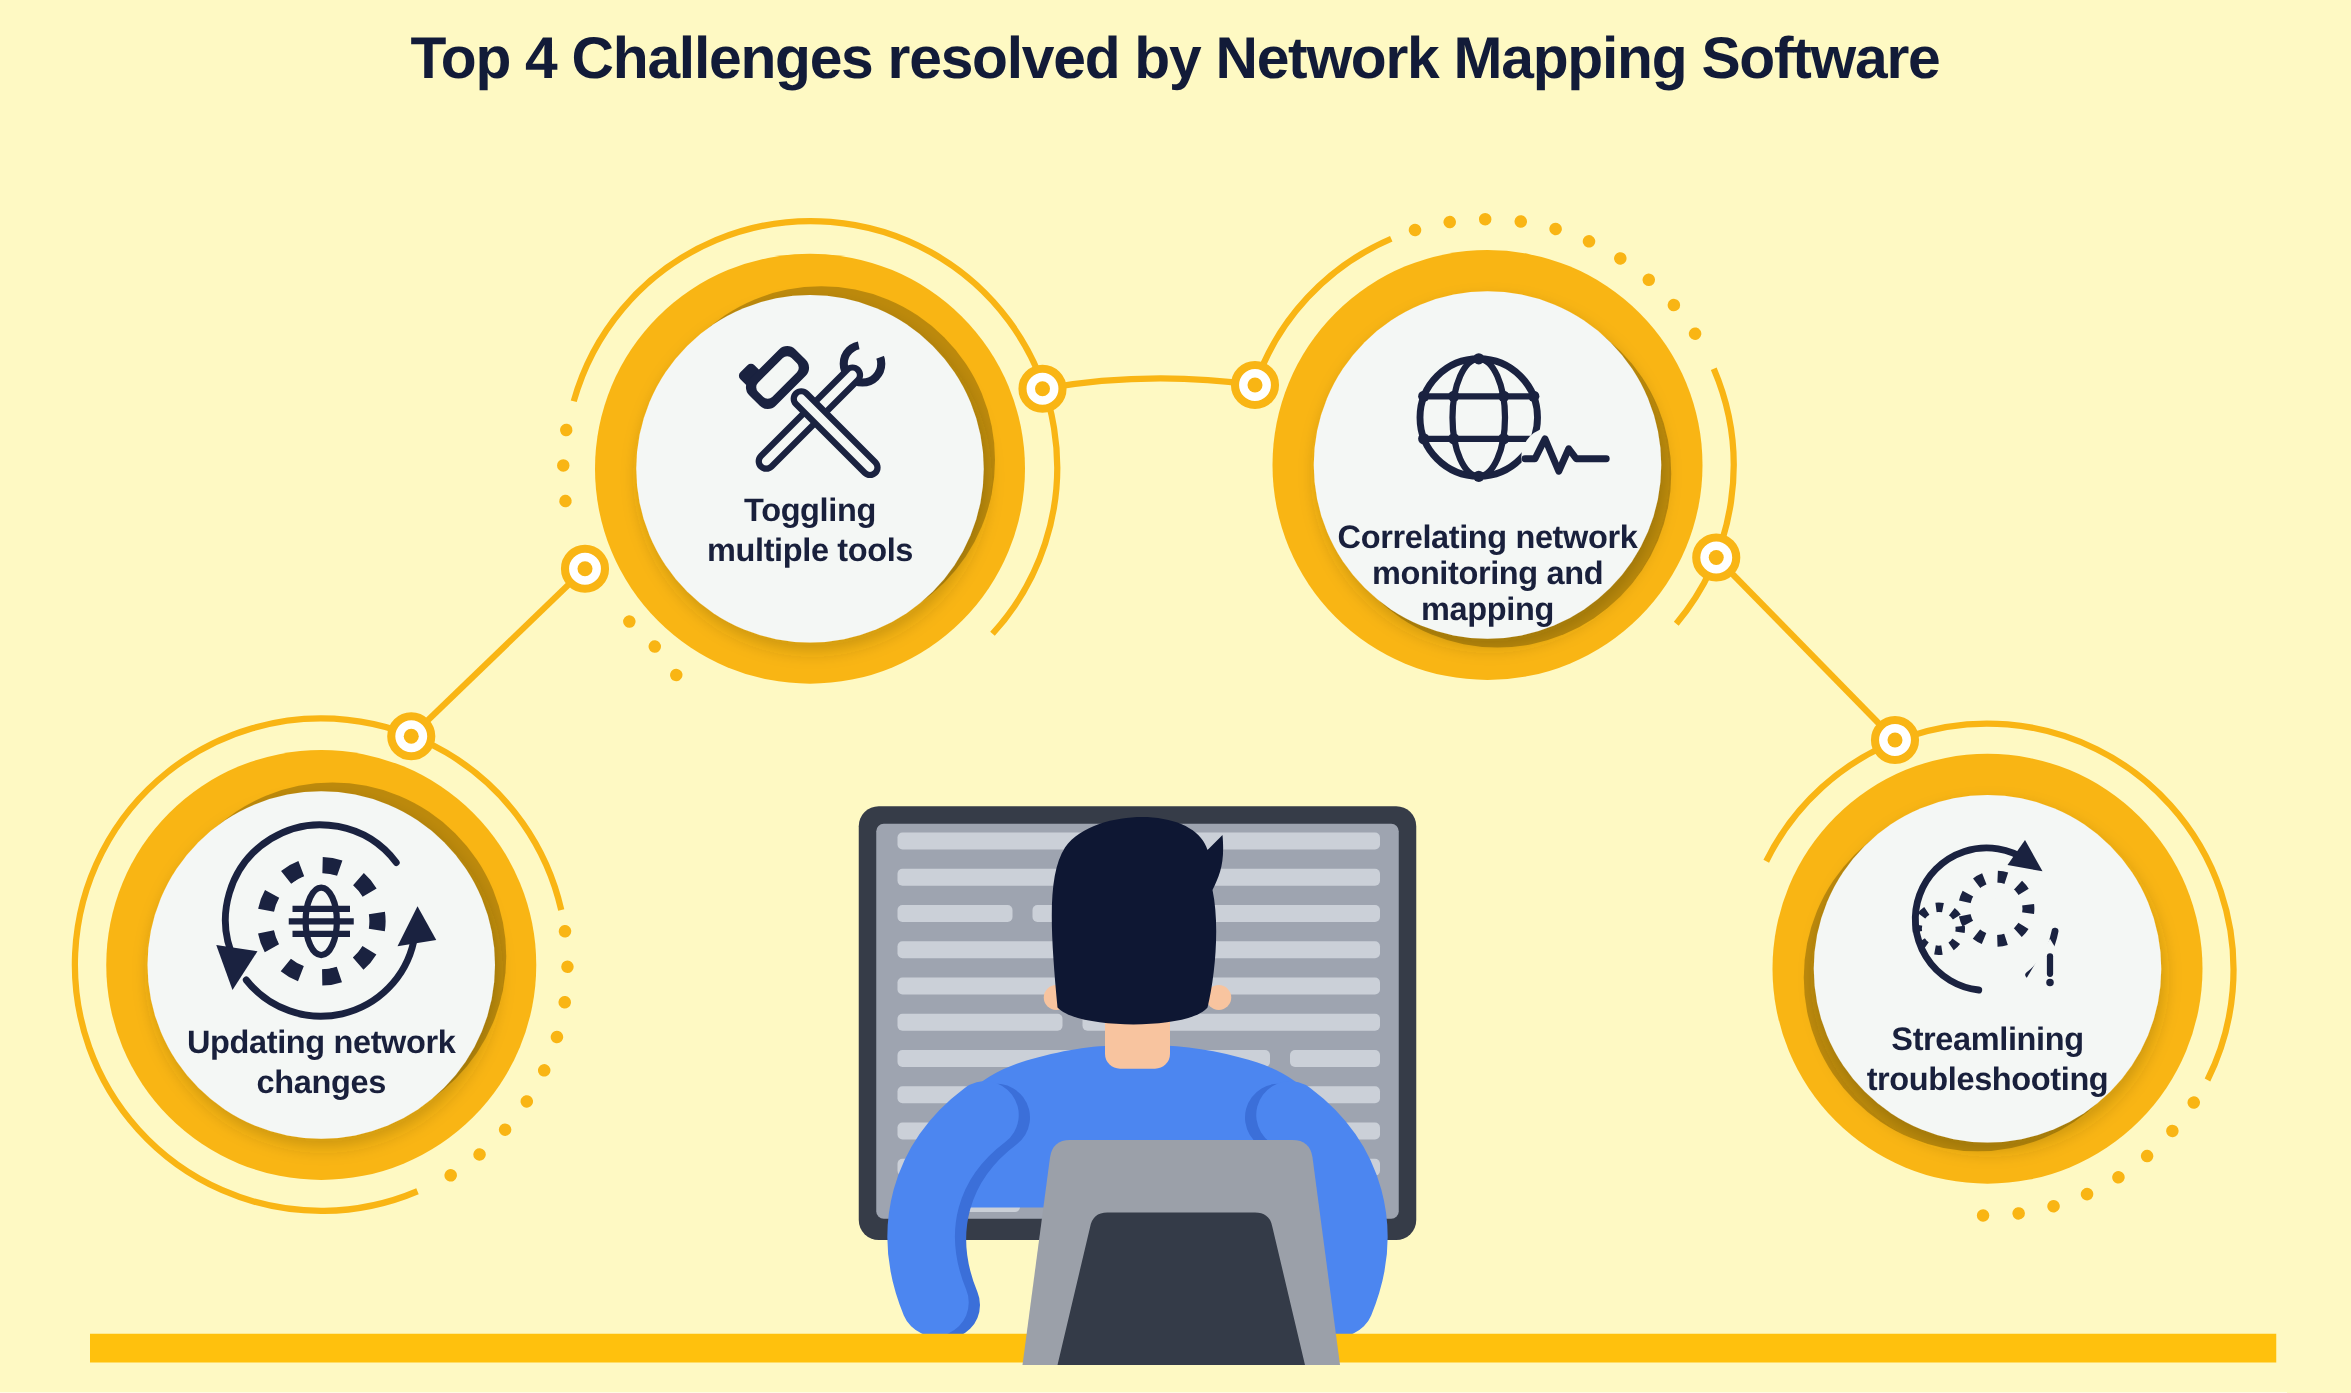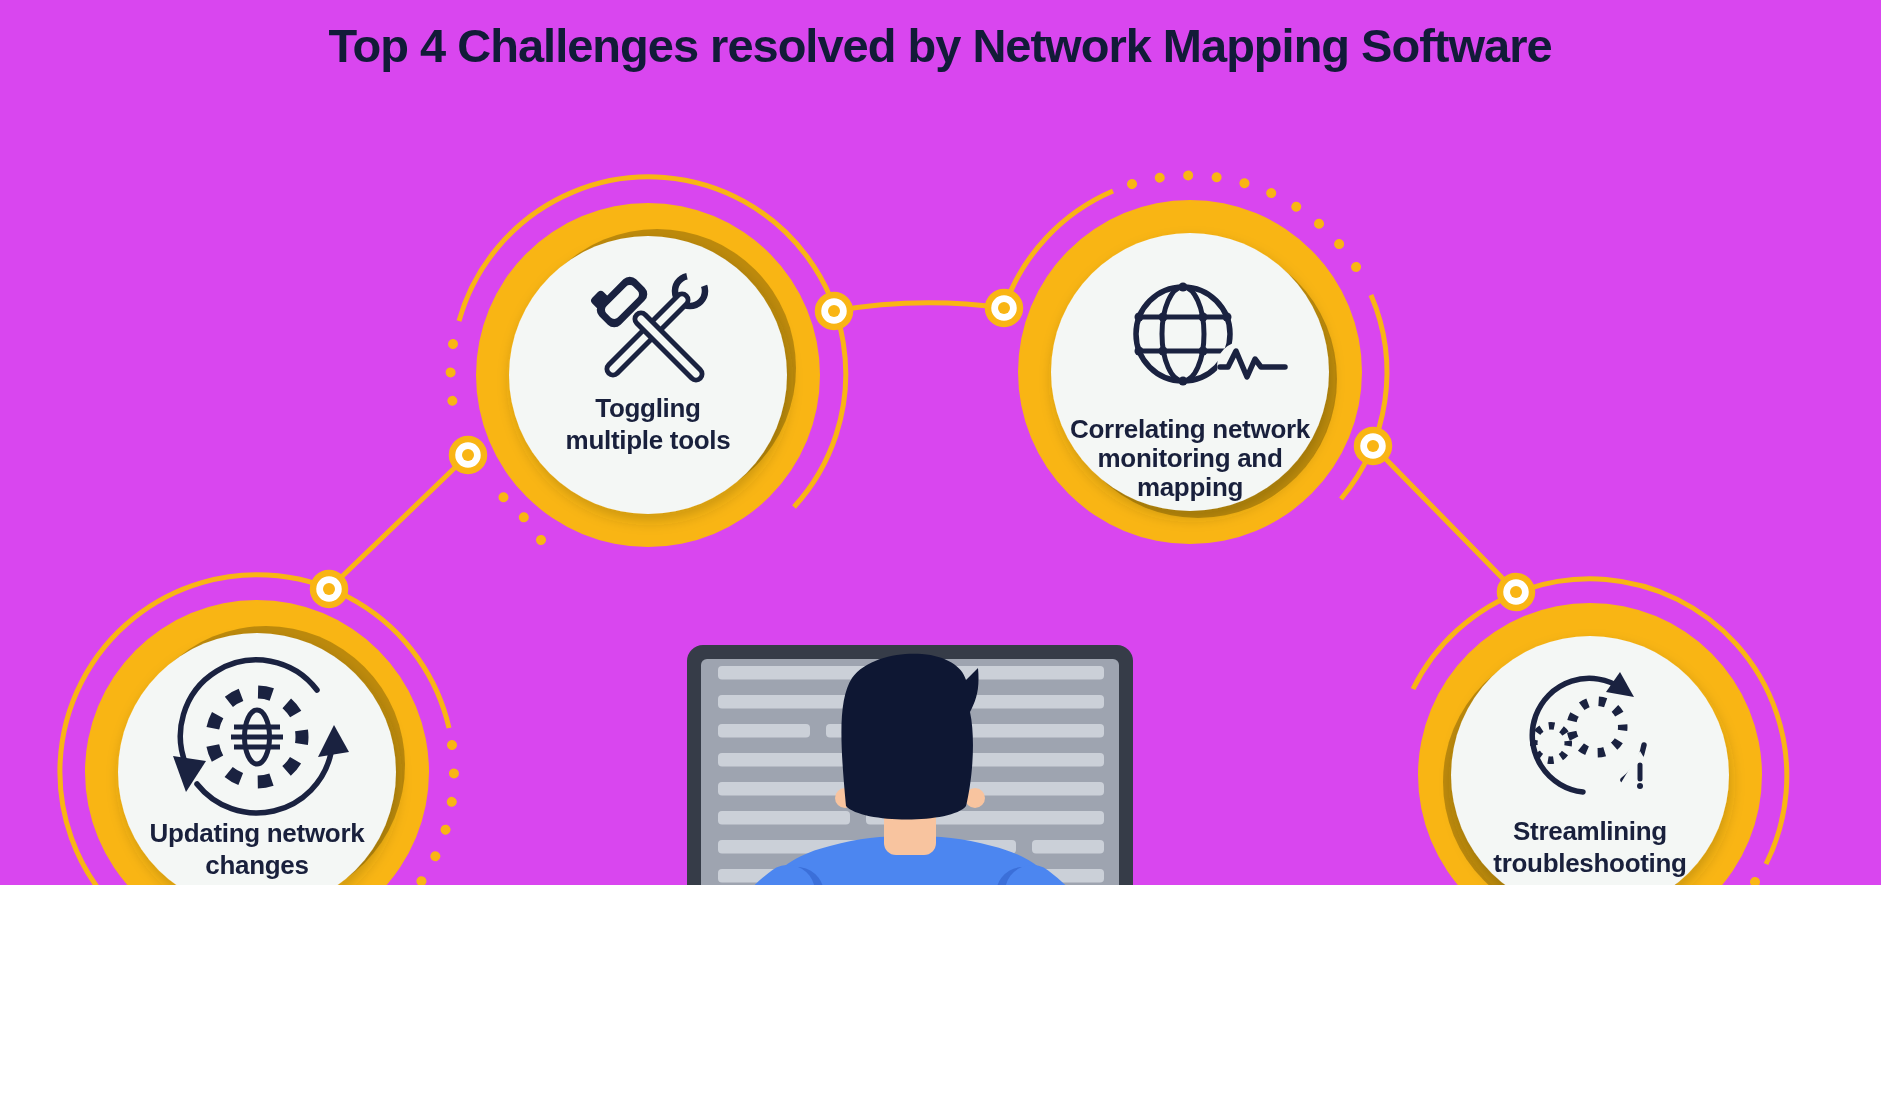--- a/index.html
+++ b/index.html
@@ -1,16 +1,16 @@
 <!DOCTYPE html>
 <html style="--gold: #F9B514; --gold_dark: #BD8A0C; --desk: #FFC10D; --circle_bg: #F4F7F5; --navy: #1A2240; --text: #19203C; --title: #121B38; --monitor_frame: #363C48; --screen: #9EA4B0; --screen_bar: #CBD0D8; --hair: #0E1733; --skin: #F8C49F; --shirt: #4C86F0; --shirt_shade: #3B6FD9; --chair: #9BA0A9; --chair_dark: #343B48;"><head>
 <meta charset="utf-8">
 <style>
   html,body{margin:0;padding:0;background:#fff;}
-  .stage{width:1881px;height:885px;position:relative;background:#d946ef;overflow:hidden;}
+  .stage{width:1881px;height:1114px;position:relative;background:#fef9c3;overflow:hidden;}
   svg{display:block;}
   .arc{fill:none;stroke:var(--gold);stroke-width:5;}
   .dots{fill:none;stroke:var(--gold);stroke-width:10;stroke-linecap:round;stroke-dasharray:0.01 28.5;}
   .ring{fill:var(--gold);}
   .fold{fill:var(--gold_dark);}
   .inner{fill:var(--circle_bg);}
   .conn{stroke:var(--gold);stroke-width:5;fill:none;}
   .node-o{fill:#fff;stroke:var(--gold);stroke-width:6.5;}
   .node-i{fill:var(--gold);}
   .ic{stroke:var(--navy);fill:none;stroke-width:5.5;stroke-linecap:round;stroke-linejoin:round;}

